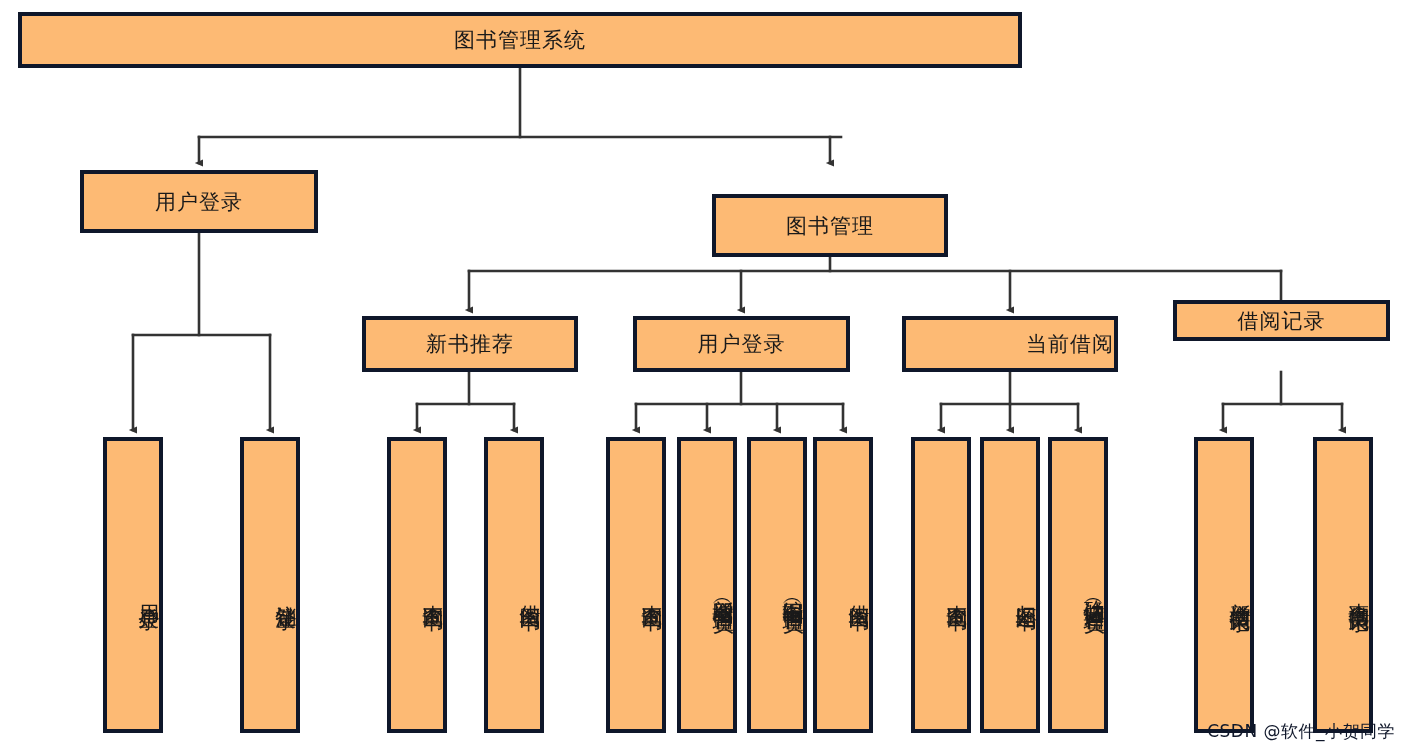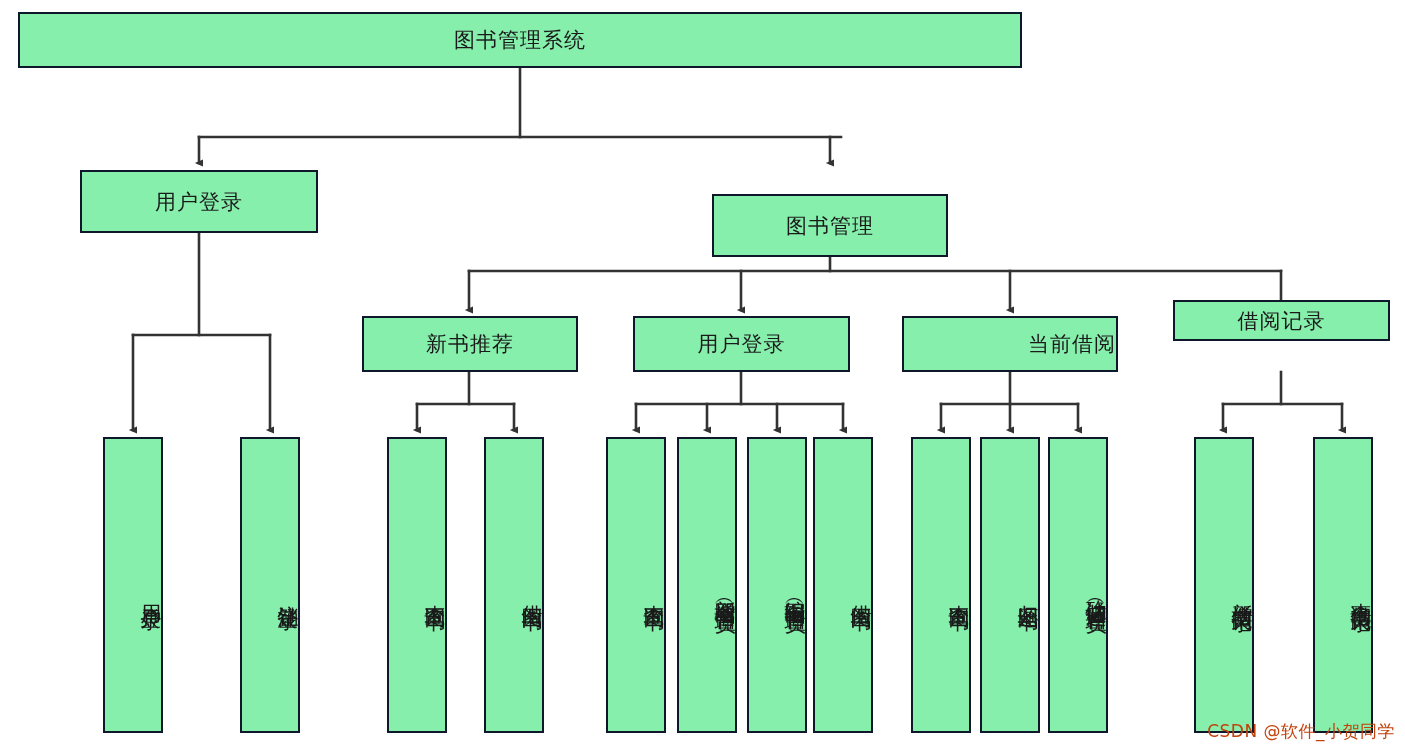--- a/index.html
+++ b/index.html
@@ -21,22 +21,22 @@
     position: absolute;
     left: 0;
     top: 0;
     width: 1405px;
     height: 747px;
     pointer-events: none;
   }
   .node {
     position: absolute;
     box-sizing: border-box;
-    border: 2px solid #0f172a;
-    background: #86efac;
+    border: 4px solid #0f172a;
+    background: #fdba74;
     display: flex;
     align-items: center;
     justify-content: center;
     color: #1a1a1a;
   }
   .node.horiz {
     font-size: 21px;
     letter-spacing: 1px;
   }
   .node.vert {
@@ -52,21 +52,21 @@
   .node.vert .lbl {
     writing-mode: vertical-rl;
     text-orientation: upright;
     white-space: nowrap;
   }
   .watermark {
     position: absolute;
     right: 10px;
     bottom: 4px;
     font-size: 17px;
-    color: #c2410c;
+    color: #0f172a;
     letter-spacing: 0.5px;
     white-space: nowrap;
     margin-top: 8px;
   }
 </style>
 </head>
 <body>
 
 <div id="canvas">
 

